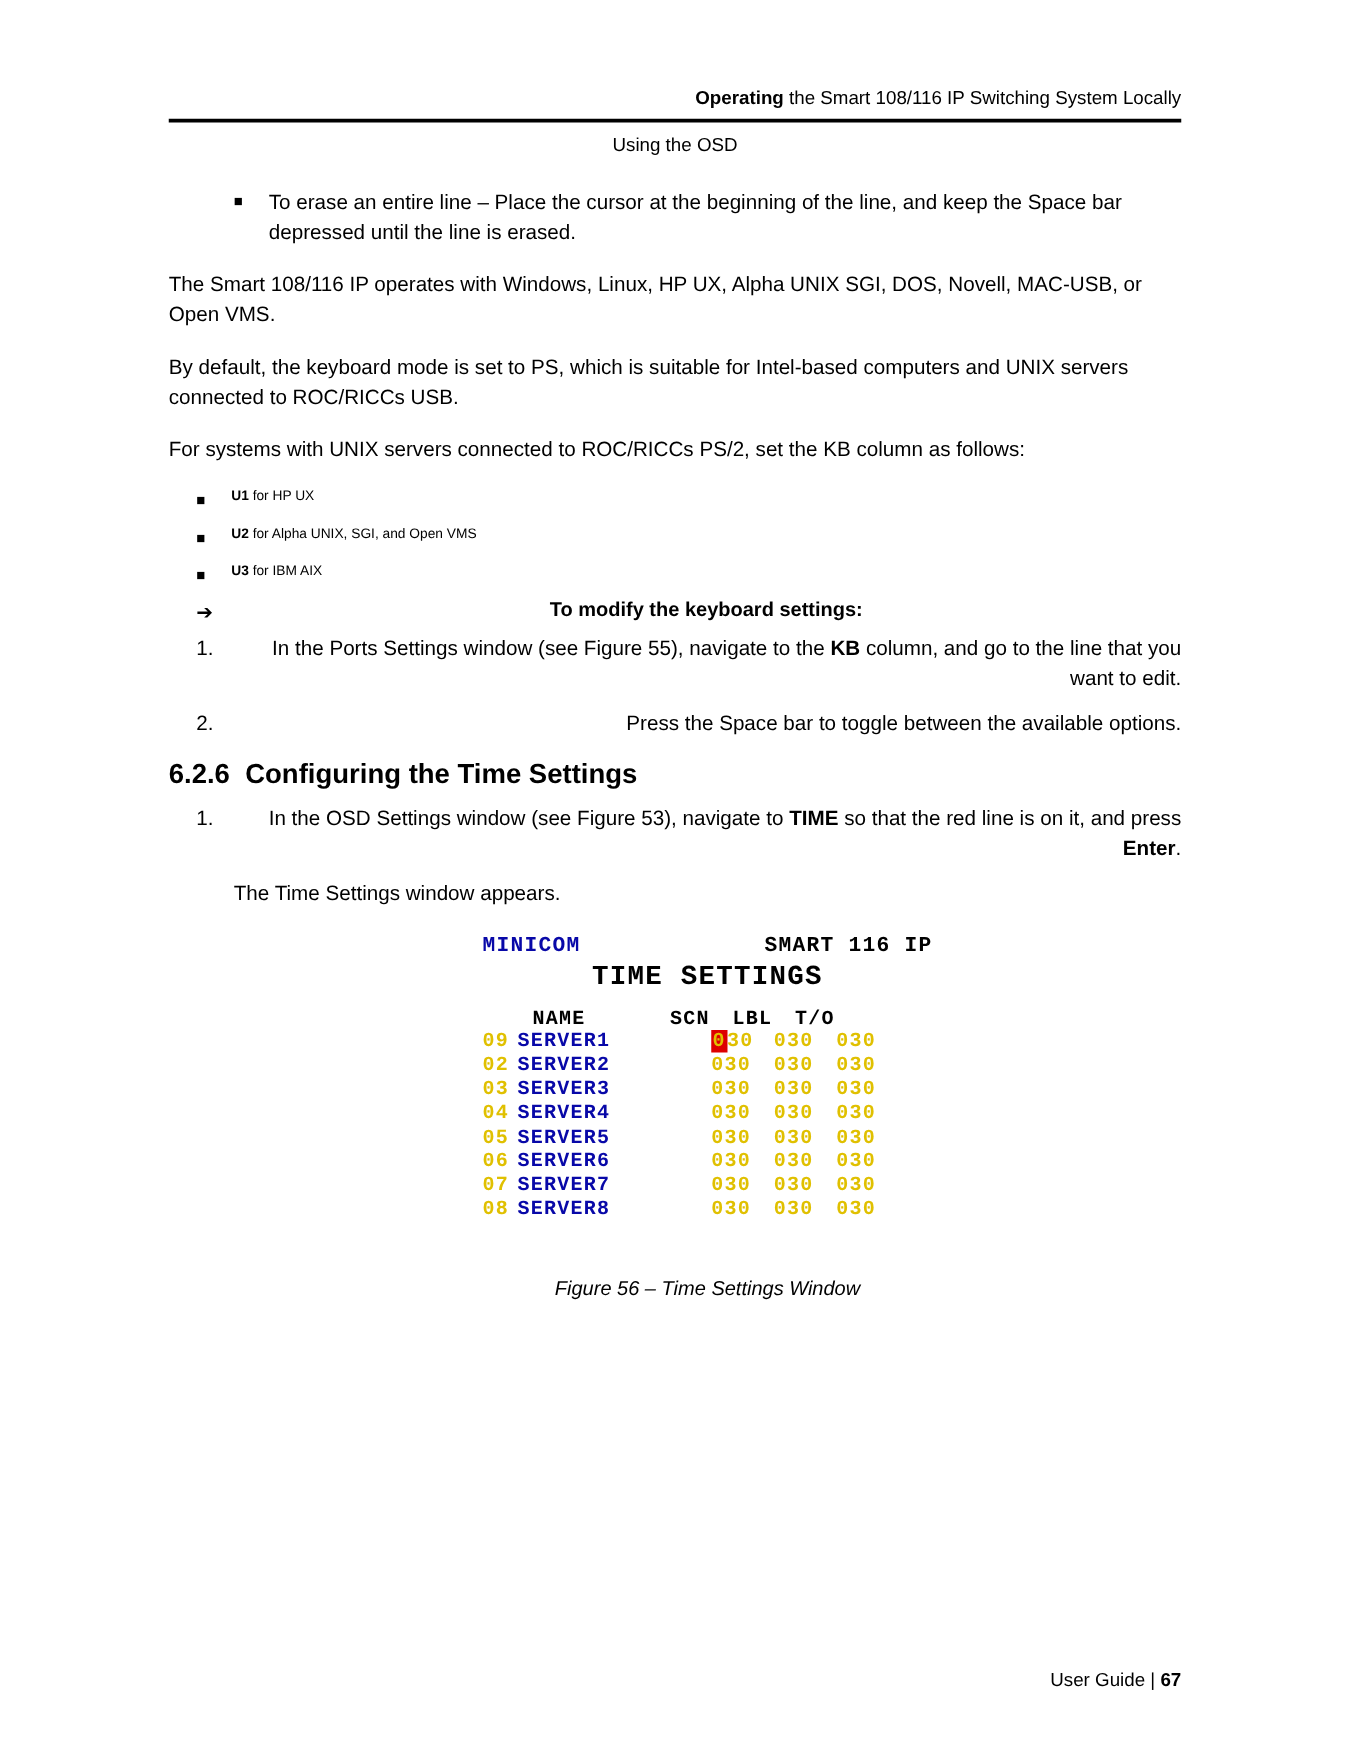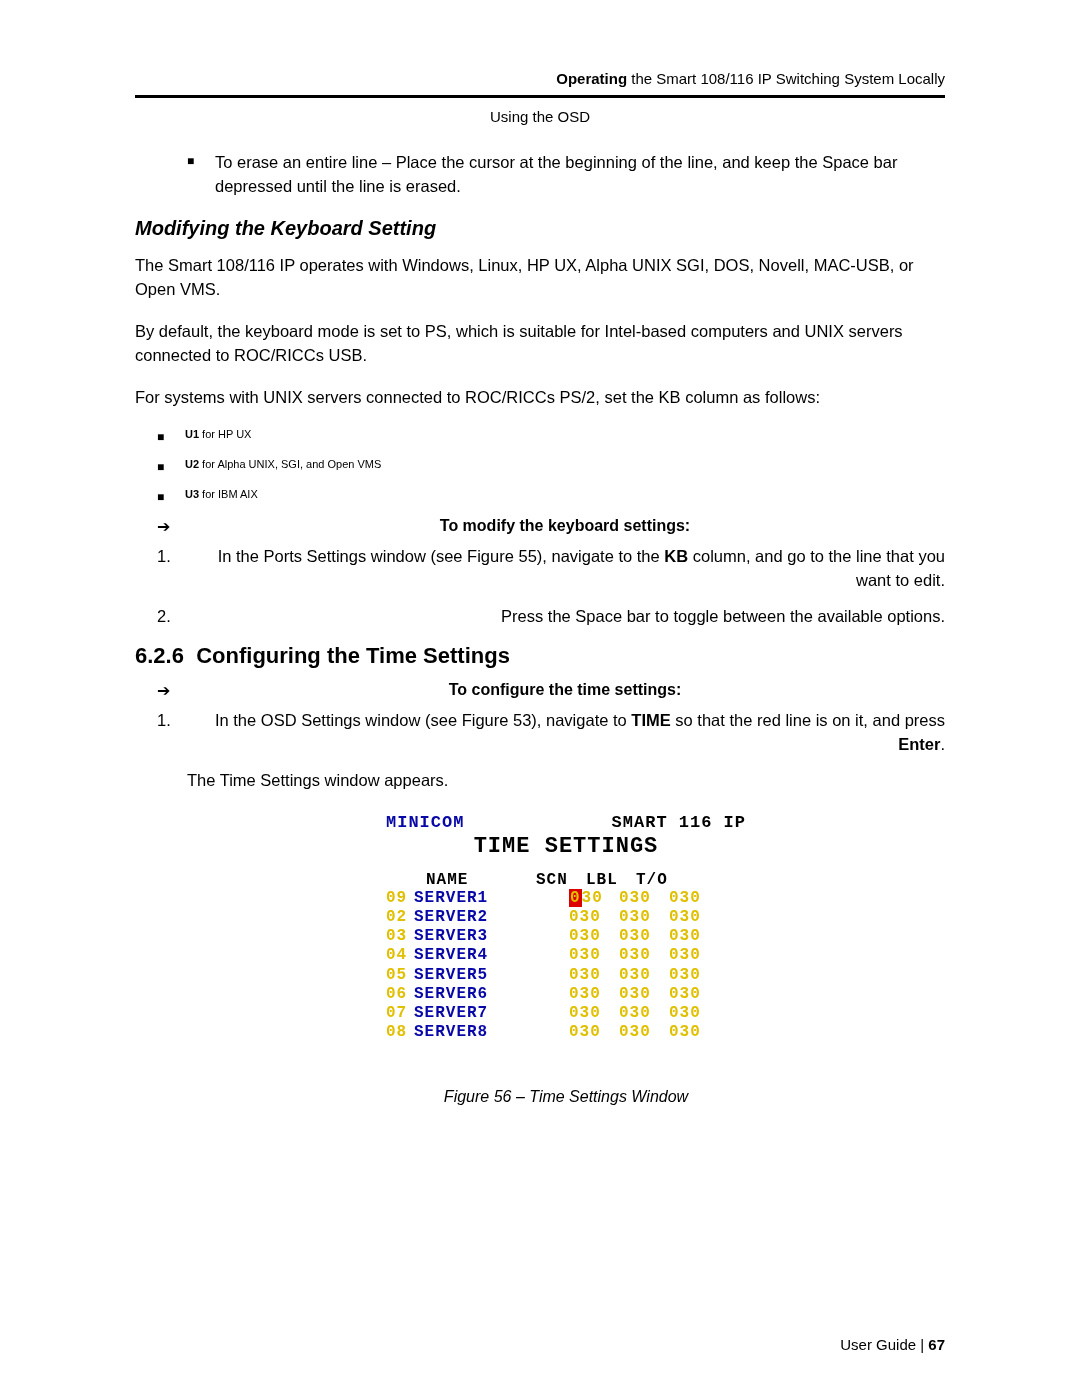--- a/index.html
+++ b/index.html
@@ -158,42 +158,40 @@
   <div class="header-line">
     <span class="bold">Operating</span><span> the Smart 108/116 IP Switching System Locally</span>
   </div>
   <div class="header-sub">Using the OSD</div>
 
   <div class="content">
     <ul class="square">
       <li>To erase an entire line – Place the cursor at the beginning of the line, and keep the Space bar depressed until the line is erased.</li>
     </ul>
 
-    <h4 class="modifying">Modifying the Keyboard Setting</h4>
 
     <p class="body">The Smart 108/116 IP operates with Windows, Linux, HP UX, Alpha UNIX SGI, DOS, Novell, MAC-USB, or Open VMS.</p>
     <p class="body">By default, the keyboard mode is set to PS, which is suitable for Intel-based computers and UNIX servers connected to ROC/RICCs USB.</p>
     <p class="body">For systems with UNIX servers connected to ROC/RICCs PS/2, set the KB column as follows:</p>
 
     <ul class="kb">
       <li><span class="b">U1</span><span> for HP UX</span></li>
       <li><span class="b">U2</span><span> for Alpha UNIX, SGI, and Open VMS</span></li>
       <li><span class="b">U3</span><span> for IBM AIX</span></li>
     </ul>
 
     <div class="arrow-line">To modify the keyboard settings:</div>
 
     <ol class="steps">
       <li><span>In the Ports Settings window (see Figure 55), navigate to the </span><span class="b">KB</span><span> column, and go to the line that you want to edit.</span></li>
       <li>Press the Space bar to toggle between the available options.</li>
     </ol>
 
     <h3 class="section"><span>6.2.6</span>&nbsp;&nbsp;<span>Configuring the Time Settings</span></h3>
 
-    <div class="arrow-line">To configure the time settings:</div>
 
     <ol class="steps">
       <li><span>In the OSD Settings window (see Figure 53), navigate to </span><span class="b">TIME</span><span> so that the red line is on it, and press </span><span class="b">Enter</span><span>.</span></li>
     </ol>
 
     <p class="body" style="margin-left:0;">The Time Settings window appears.</p>
 
     <div class="osd-wrap">
       <div class="osd">
         <div class="title-row">

